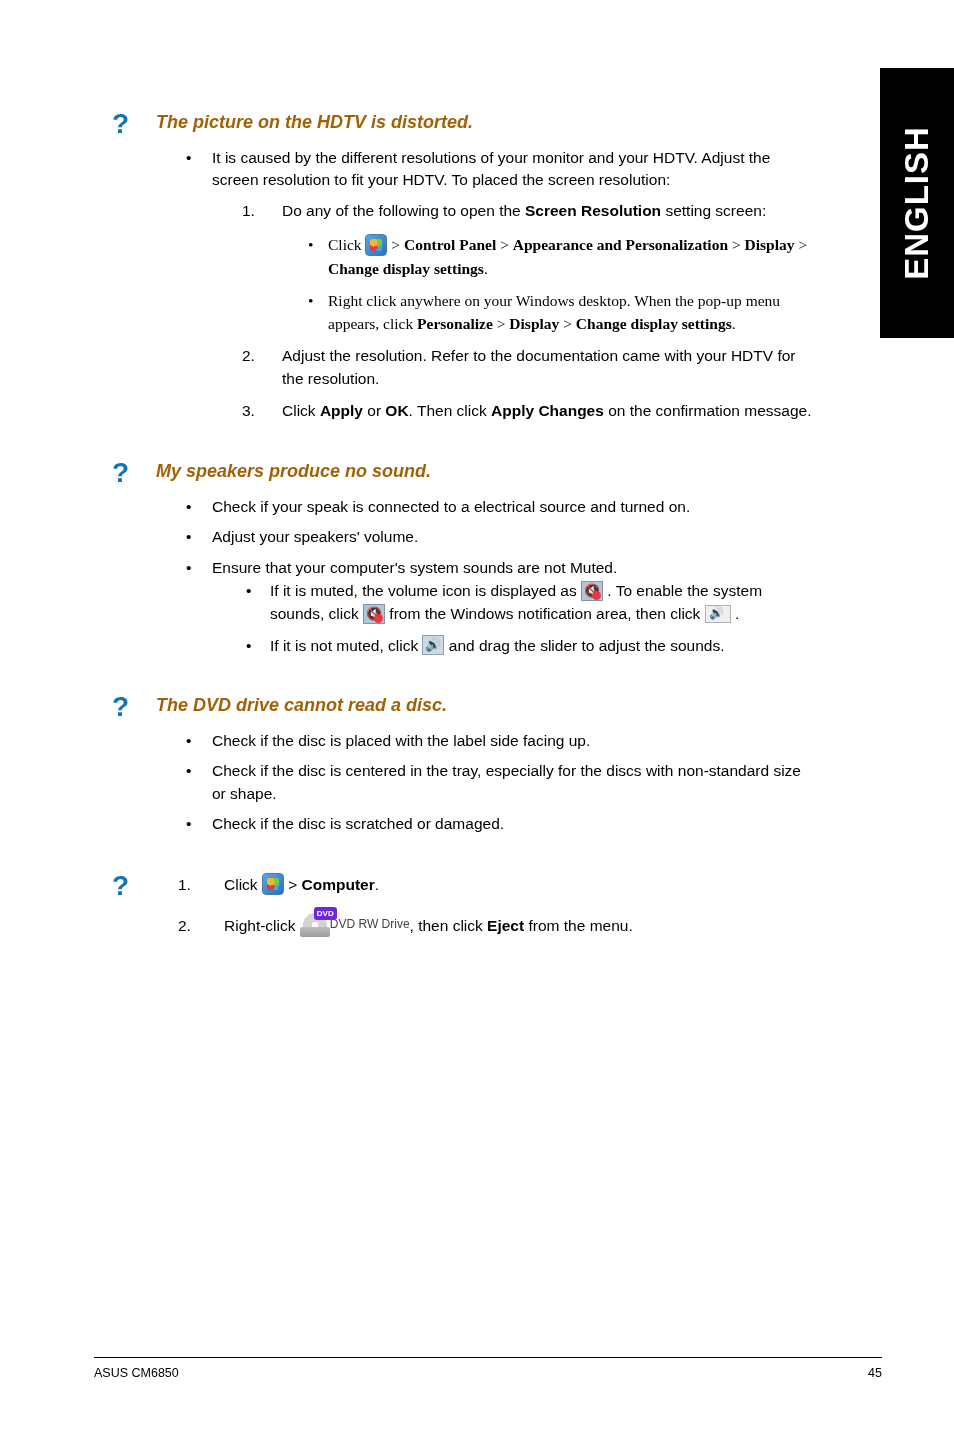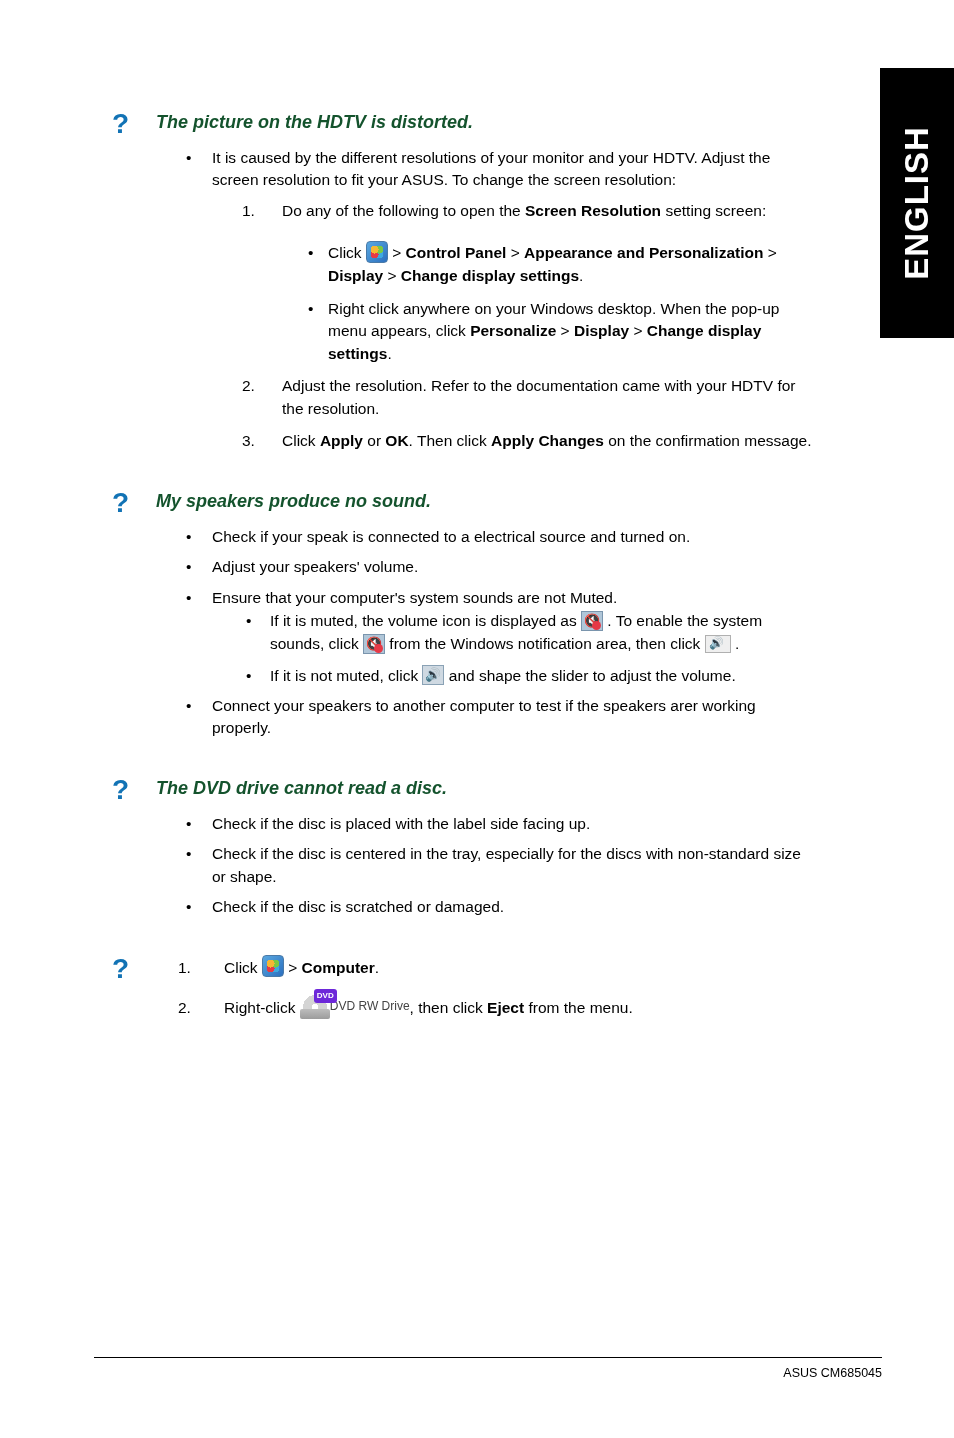--- a/index.html
+++ b/index.html
@@ -38,34 +38,34 @@
   .qa { margin-bottom: 38px; }
   .qmark {
     position: absolute;
     left: -6px;
     font-size: 28px;
     font-weight: bold;
     color: #1273b5;
     margin-top: -4px;
   }
   .question {
-    color: #14532d;
+    color: #a16207;
     font-style: italic;
     font-weight: bold;
     font-size: 18px;
     margin-left: 38px;
     margin-bottom: 14px;
   }
   ul.top { list-style: none; margin-left: 60px; }
   ul.top > li { position: relative; padding-left: 34px; margin-bottom: 8px; font-size: 15.5px; line-height: 1.45; }
   ul.top > li::before { content: "•"; position: absolute; left: 8px; top: 0; }
   ol.num { list-style: none; margin-left: 30px; margin-top: 8px; }
   ol.num > li { position: relative; padding-left: 40px; margin-bottom: 10px; font-size: 15.5px; line-height: 1.45; }
   ol.num > li .nlabel { position: absolute; left: 0; top: 0; }
-  ul.sub { list-style: none; margin-left: 24px; margin-top: 20px; }
+  ul.sub { list-style: none; margin-left: 24px; margin-top: 12px; font-family: Liberation Serif, serif; }
   ul.sub > li { position: relative; padding-left: 22px; margin-bottom: 10px; font-size: 15.5px; line-height: 1.45; }
   ul.sub > li::before { content: "•"; position: absolute; left: 2px; top: 0; }
   ul.inner { list-style: none; margin-left: 30px; margin-top: 0; }
   ul.inner > li { position: relative; padding-left: 28px; margin-bottom: 8px; font-size: 15.5px; line-height: 1.5; }
   ul.inner > li::before { content: "•"; position: absolute; left: 4px; top: 0; }
   ol.plain { list-style: none; margin-left: 60px; }
   ol.plain > li { position: relative; padding-left: 46px; margin-bottom: 18px; font-size: 15.5px; line-height: 1.45; }
   ol.plain > li .nlabel { position: absolute; left: 0; top: 0; }
   b { font-weight: bold; }
   .icon-start {
@@ -117,38 +117,38 @@
   .dvd-drive .lbl { font-size:12px; color:#444; margin-left:0; vertical-align:middle;}
   .footer {
     position: absolute;
     bottom: 58px;
     left: 94px;
     right: 72px;
     border-top: 1px solid #000;
     padding-top: 8px;
     font-size: 12.5px;
     display:flex;
-    justify-content:flex-end;
+    justify-content:space-between;
   }
 </style>
 </head>
 <body>
 
 <div class="side-tab">
   <span>ENGLISH</span>
 </div>
 
 <div class="content">
 
   <div class="qa" style="position:relative;">
     <span class="qmark">?</span>
     <div class="question">The picture on the HDTV is distorted.</div>
     <ul class="top">
       <li>
-        <span>It is caused by the different resolutions of your monitor and your HDTV. Adjust the screen resolution to fit your ASUS. To change the screen resolution:</span>
+        <span>It is caused by the different resolutions of your monitor and your HDTV. Adjust the screen resolution to fit your HDTV. To placed the screen resolution:</span>
         <ol class="num">
           <li><span class="nlabel">1.</span>
             <span>Do any of the following to open the </span><b>Screen Resolution</b><span> setting screen:</span>
             <ul class="sub">
               <li>
                 <span>Click </span><span class="icon-start"></span> &gt; <b>Control Panel</b> &gt; <b>Appearance and Personalization</b> &gt; <b>Display</b> &gt; <b>Change display settings</b>.
               </li>
               <li>
                 <span>Right click anywhere on your Windows desktop. When the pop-up menu appears, click </span><b>Personalize</b> &gt; <b>Display</b> &gt; <b>Change display settings</b>.
               </li>
@@ -169,25 +169,24 @@
     <ul class="top">
       <li>Check if your speak is connected to a electrical source and turned on.</li>
       <li>Adjust your speakers' volume.</li>
       <li>
         <span>Ensure that your computer's system sounds are not Muted.</span>
         <ul class="inner">
           <li>
             <span>If it is muted, the volume icon is displayed as </span><span class="icon-mute"><span class="red"></span></span><span> . To enable the system sounds, click </span><span class="icon-mute"><span class="red"></span></span><span> from the Windows notification area, then click </span><span class="icon-mix"></span><span> .</span>
           </li>
           <li>
-            <span>If it is not muted, click </span><span class="icon-vol"></span> <span> and shape the slider to adjust the volume.</span>
+            <span>If it is not muted, click </span><span class="icon-vol"></span> <span> and drag the slider to adjust the sounds.</span>
           </li>
         </ul>
       </li>
-      <li>Connect your speakers to another computer to test if the speakers arer working properly.</li>
     </ul>
   </div>
 
   <div class="qa" style="position:relative;">
     <span class="qmark">?</span>
     <div class="question">The DVD drive cannot read a disc.</div>
     <ul class="top">
       <li>Check if the disc is placed with the label side facing up.</li>
       <li>Check if the disc is centered in the tray, especially for the discs with non-standard size or shape.</li>
       <li>Check if the disc is scratched or damaged.</li>

